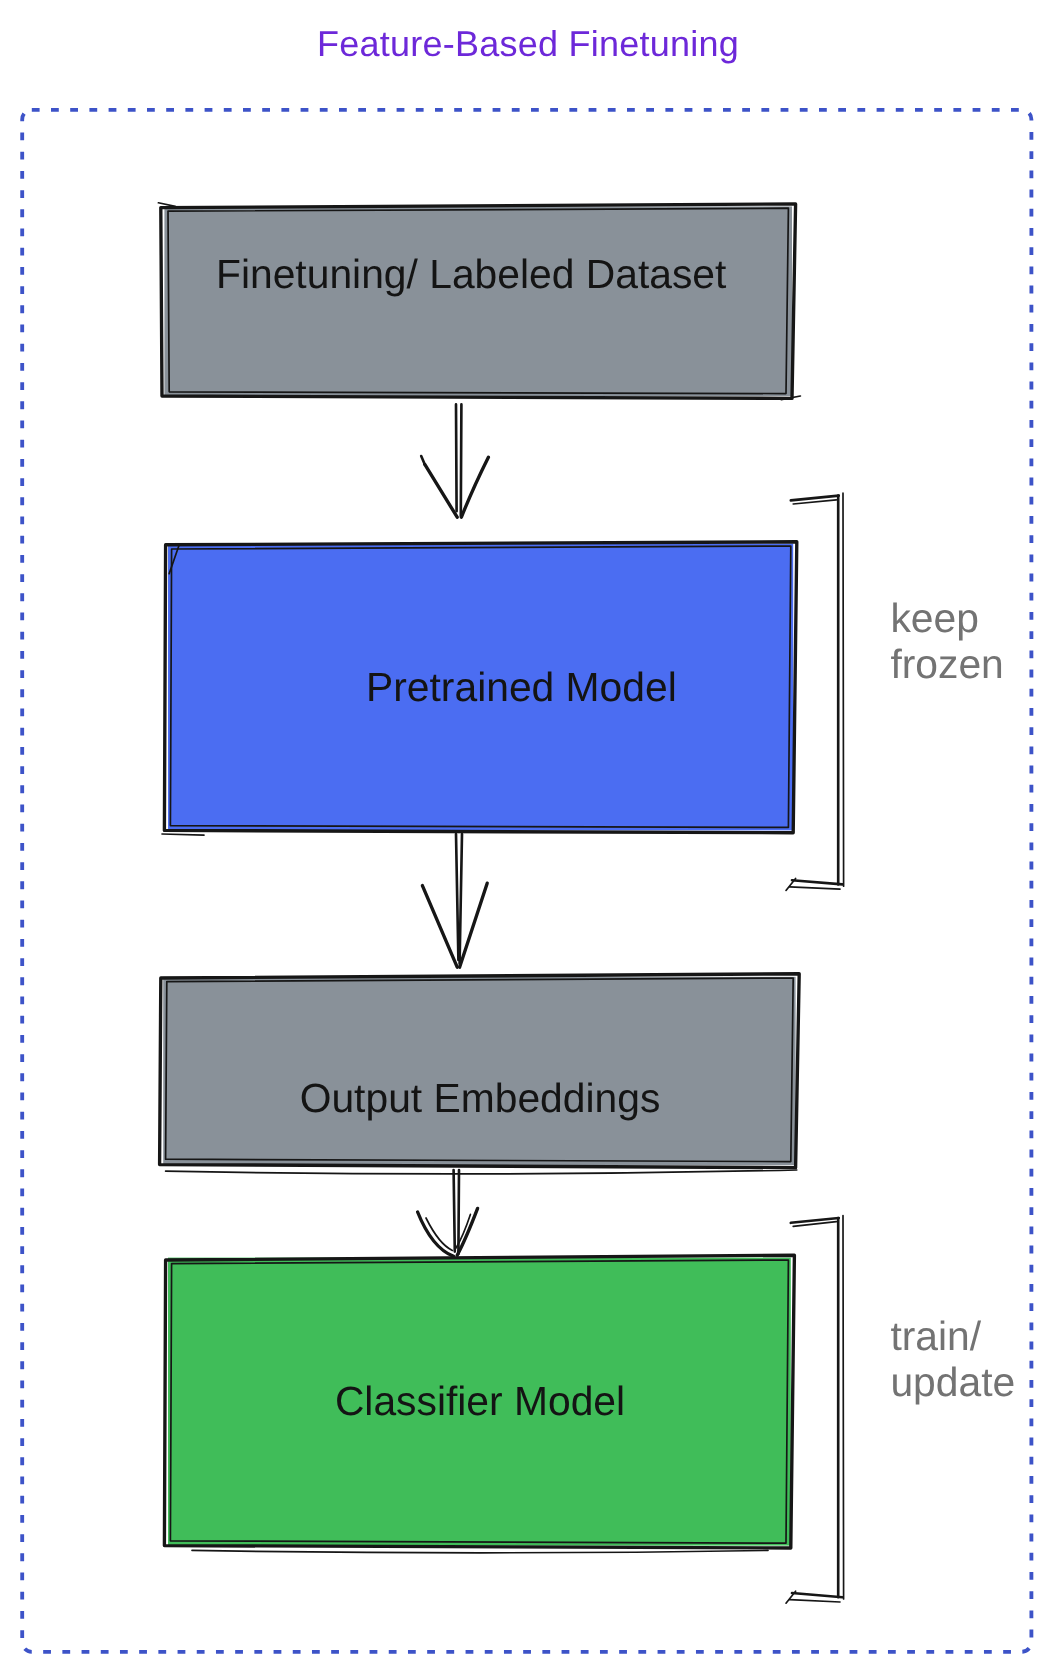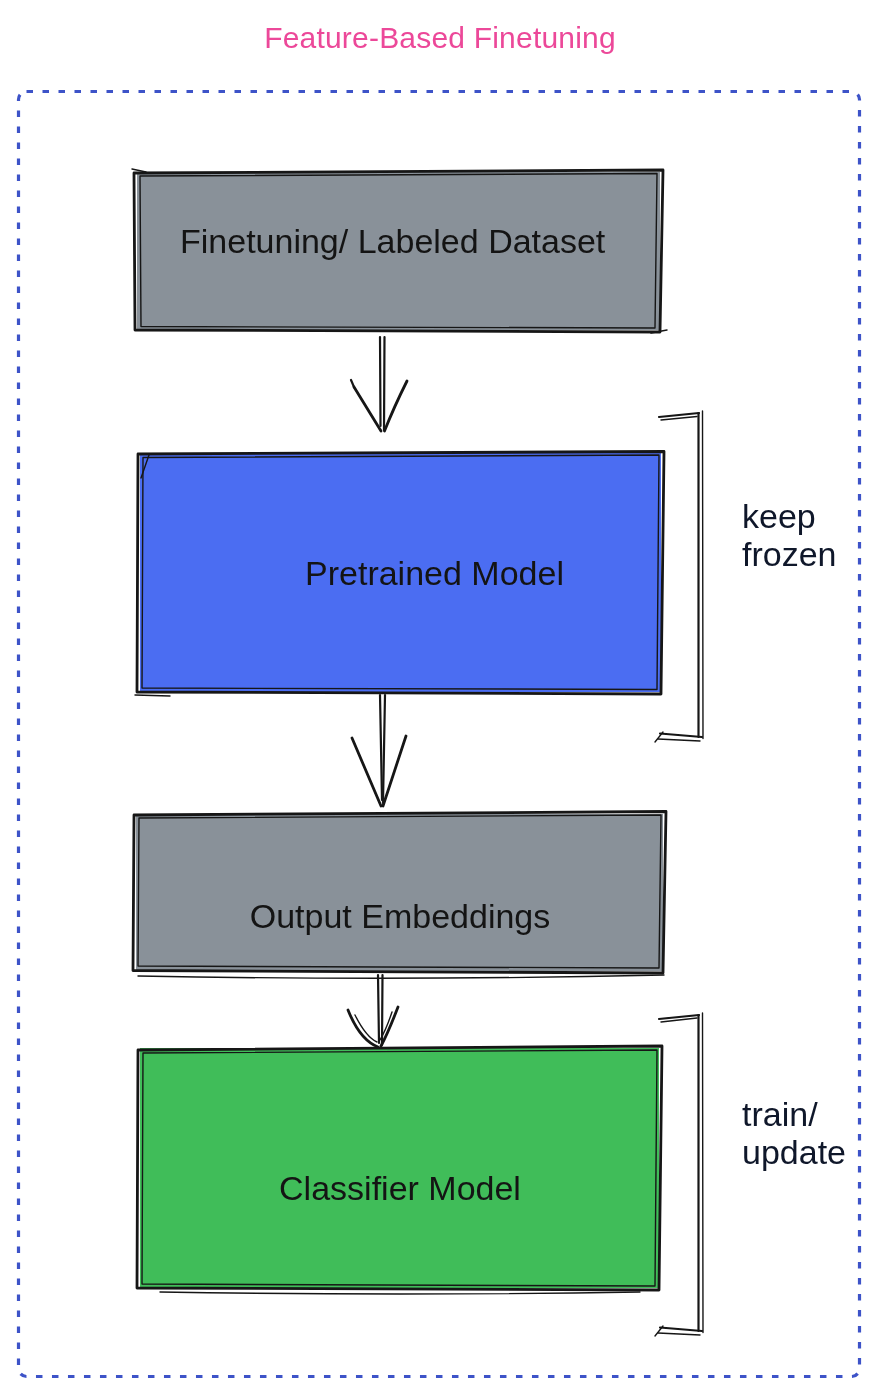--- a/index.html
+++ b/index.html
@@ -2,38 +2,38 @@
 <html><head>
 <meta charset="utf-8">
 <style>
   html,body{margin:0;padding:0;background:#ffffff;}
   .canvas{
     position:relative;width:880px;height:1393px;background:#ffffff;
     font-family:"Liberation Sans",sans-serif;overflow:hidden;
   }
   .title{
     position:absolute;top:21px;left:0;width:100%;text-align:center;
-    font-size:30px;font-weight:500;color:#ec4899;letter-spacing:.2px;
+    font-size:30px;font-weight:500;color:#6d28d9;letter-spacing:.2px;
   }
   .art{position:absolute;left:0;top:0;width:880px;height:1393px;}
   .sk{fill:none;stroke:#161616;stroke-linecap:round;stroke-linejoin:round;}
   .w3{stroke-width:2.8;}
   .w2{stroke-width:2.2;}
   .w1{stroke-width:1.4;}
   .box-label{
     position:absolute;display:flex;align-items:center;justify-content:center;
     font-size:34px;color:#141414;box-sizing:border-box;
   }
   .lbl-box1{left:137px;top:172px;width:631px;height:158px;
-    justify-content:flex-start;align-items:flex-start;padding:50px 0 0 43px;}
+    justify-content:flex-start;align-items:flex-start;padding:38px 0 0 43px;}
   .lbl-box2{left:140px;top:453px;width:589px;height:240px;}
   .lbl-box3{left:136px;top:813px;width:528px;height:158px;margin-top:24px;}
-  .lbl-box4{left:140px;top:1048px;width:520px;height:240px;margin-top:20px;}
+  .lbl-box4{left:140px;top:1048px;width:520px;height:240px;}
   .side-label{
-    position:absolute;font-size:34px;line-height:38px;color:#0f172a;
+    position:absolute;font-size:34px;line-height:38px;color:#737373;
     white-space:pre-line;
   }
   .lbl-frozen{left:742px;top:497px;}
   .lbl-train{left:742px;top:1095px;}
 </style>
 </head>
 <body>
 
 <div class="canvas">
 

